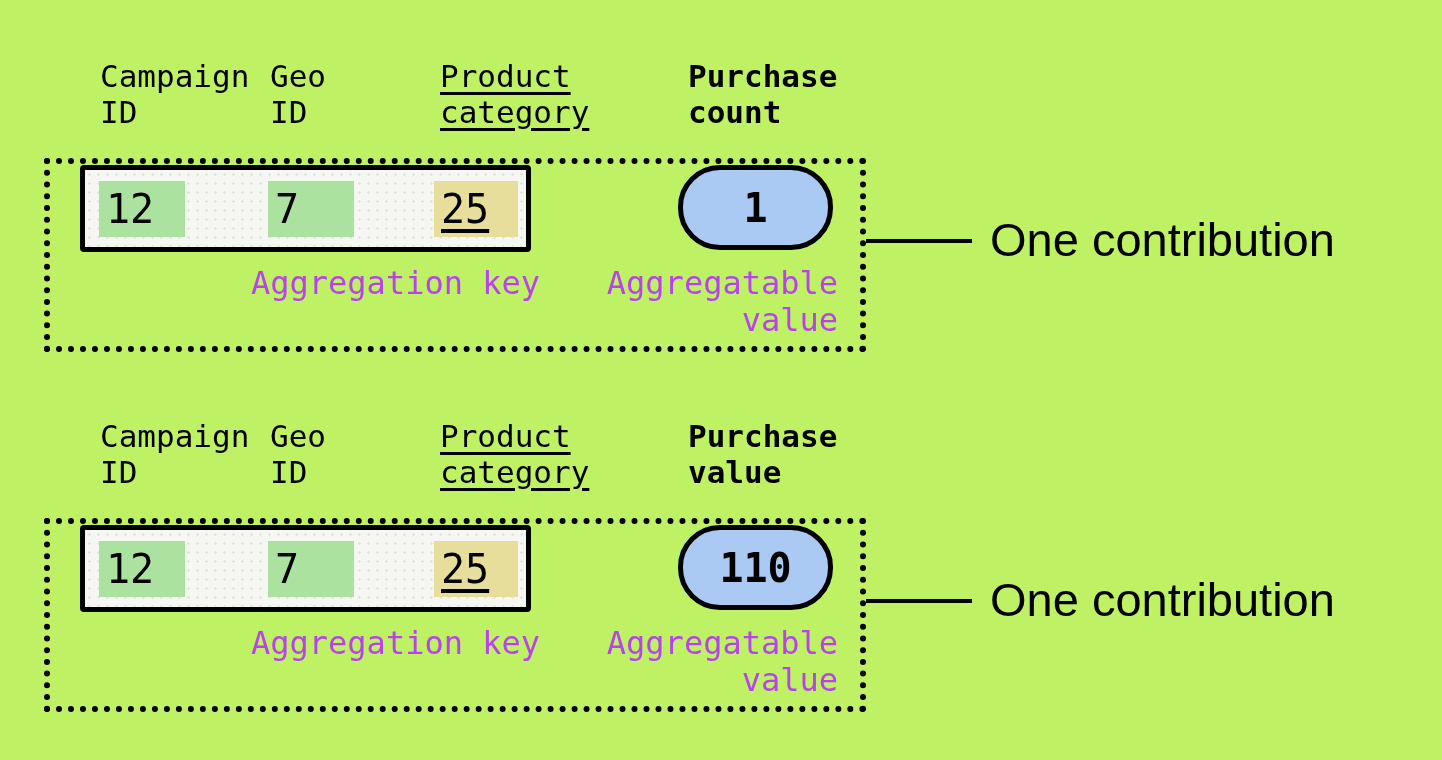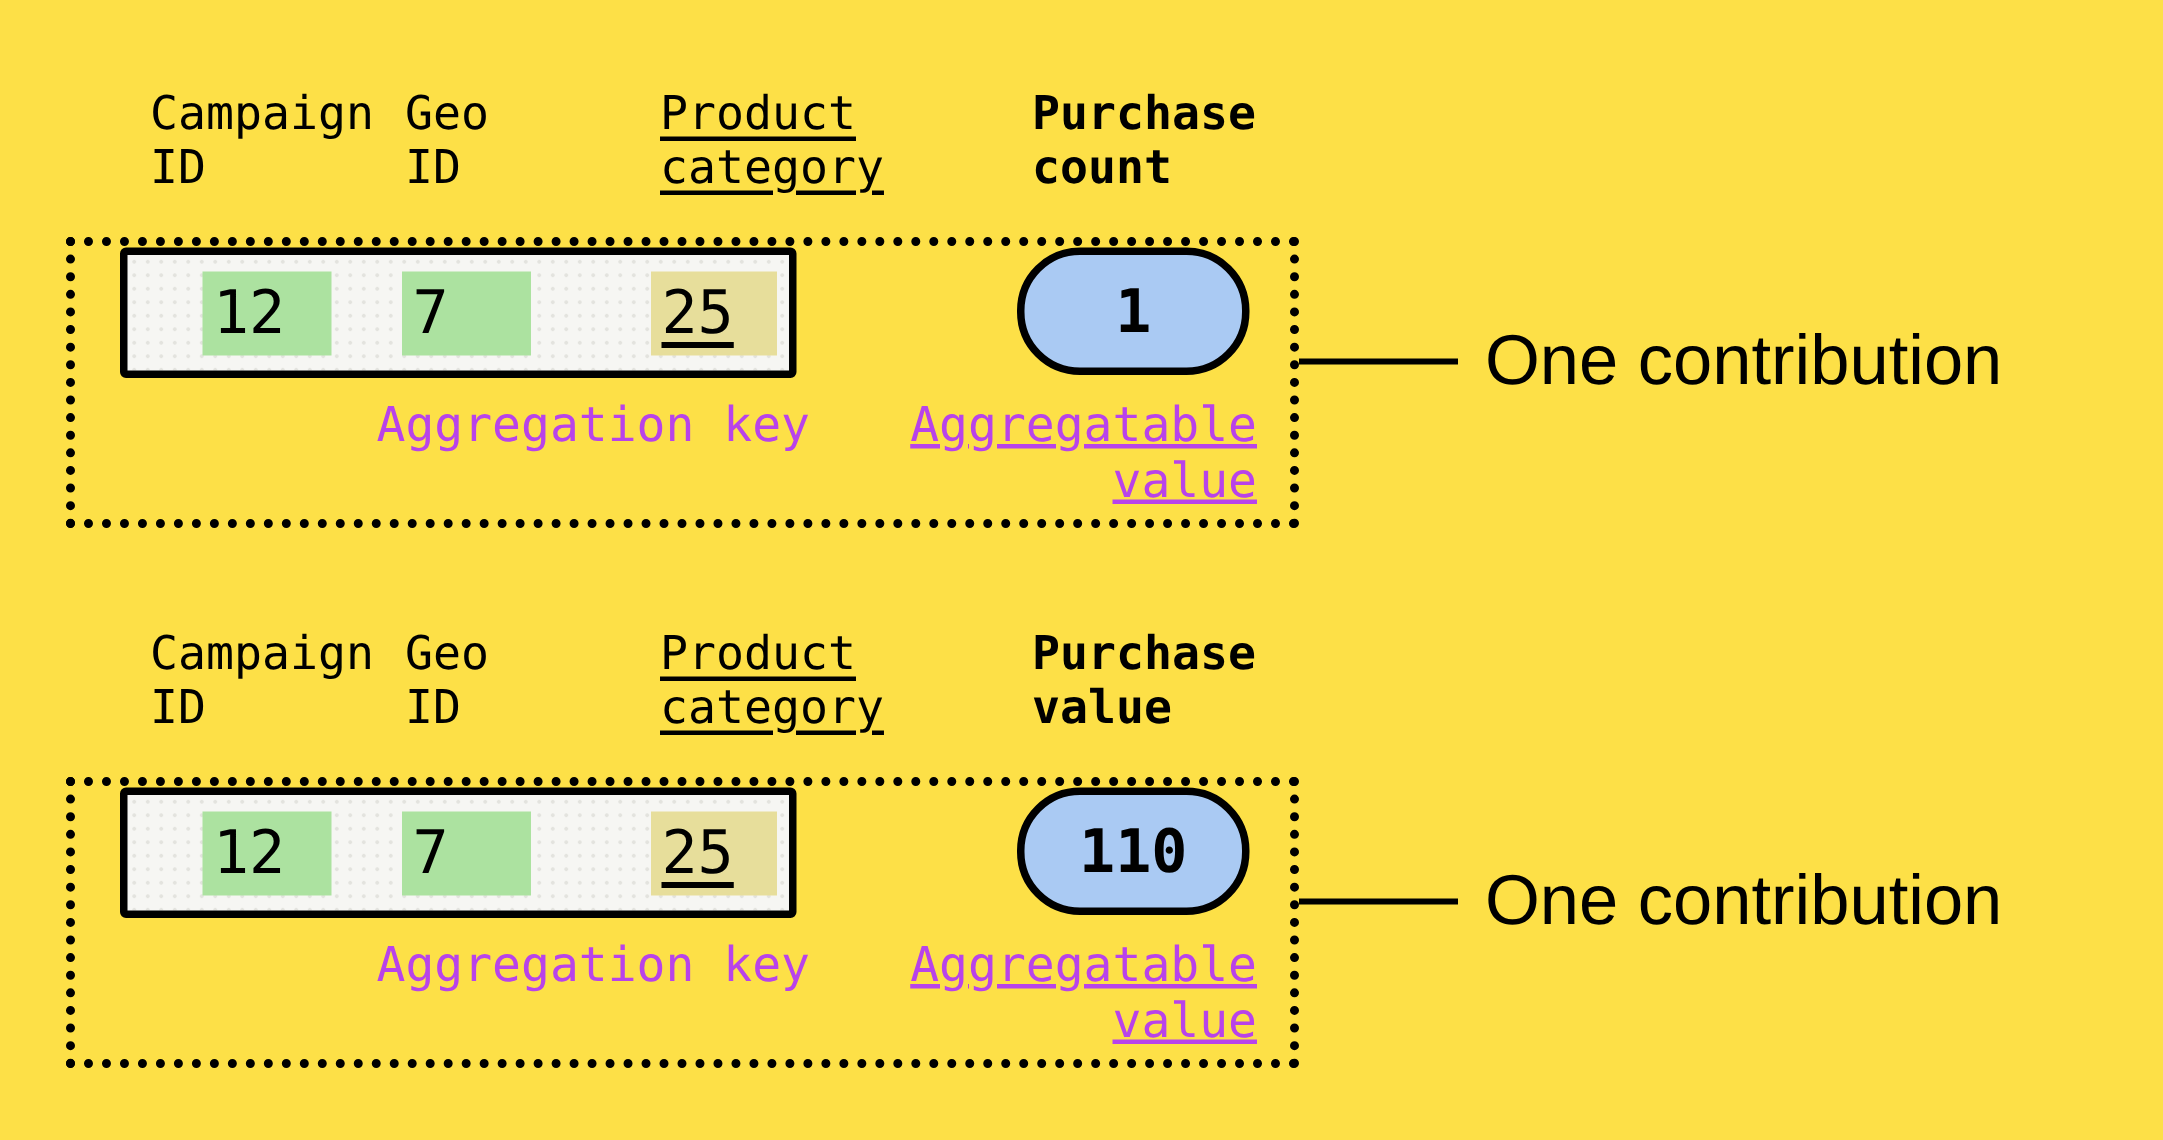--- a/index.html
+++ b/index.html
@@ -4,21 +4,21 @@
 <style>
   html, body {
     margin: 0;
     padding: 0;
     background: #ffffff;
   }
   .canvas {
     position: relative;
     width: 1442px;
     height: 760px;
-    background: #fde047;
+    background: #bef264;
     font-family: "DejaVu Sans Mono", monospace;
     color: #000;
     overflow: hidden;
   }
   .group {
     position: absolute;
     left: 0;
     width: 1442px;
     height: 380px;
   }
@@ -71,21 +71,21 @@
   .cell {
     position: absolute;
     top: 11px;
     height: 56px;
     box-sizing: border-box;
     display: flex;
     align-items: center;
     padding-left: 7px;
     font-size: 40px;
   }
-  .cell1 { left: 14px;  width: 86px; background: var(--green); margin-left: 36px; }
+  .cell1 { left: 14px;  width: 86px; background: var(--green); }
   .cell2 { left: 183px; width: 86px; background: var(--green); }
   .cell3 { left: 349px; width: 84px; background: var(--yellow); }
   .cell-u {
     text-decoration: underline;
     text-decoration-thickness: 4px;
     text-underline-offset: 6px;
   }
 
   
   .pill {
@@ -119,21 +119,20 @@
   }
   .agg-value-label {
     position: absolute;
     left: 558px;
     top: 265px;
     width: 280px;
     text-align: right;
     color: var(--purple);
     font-size: 32px;
     line-height: 37px;
-    text-decoration: underline;
   }
 
   
   .connector {
     position: absolute;
     left: 866px;
     top: 239px;
     width: 106px;
     height: 4px;
     background: #000;

